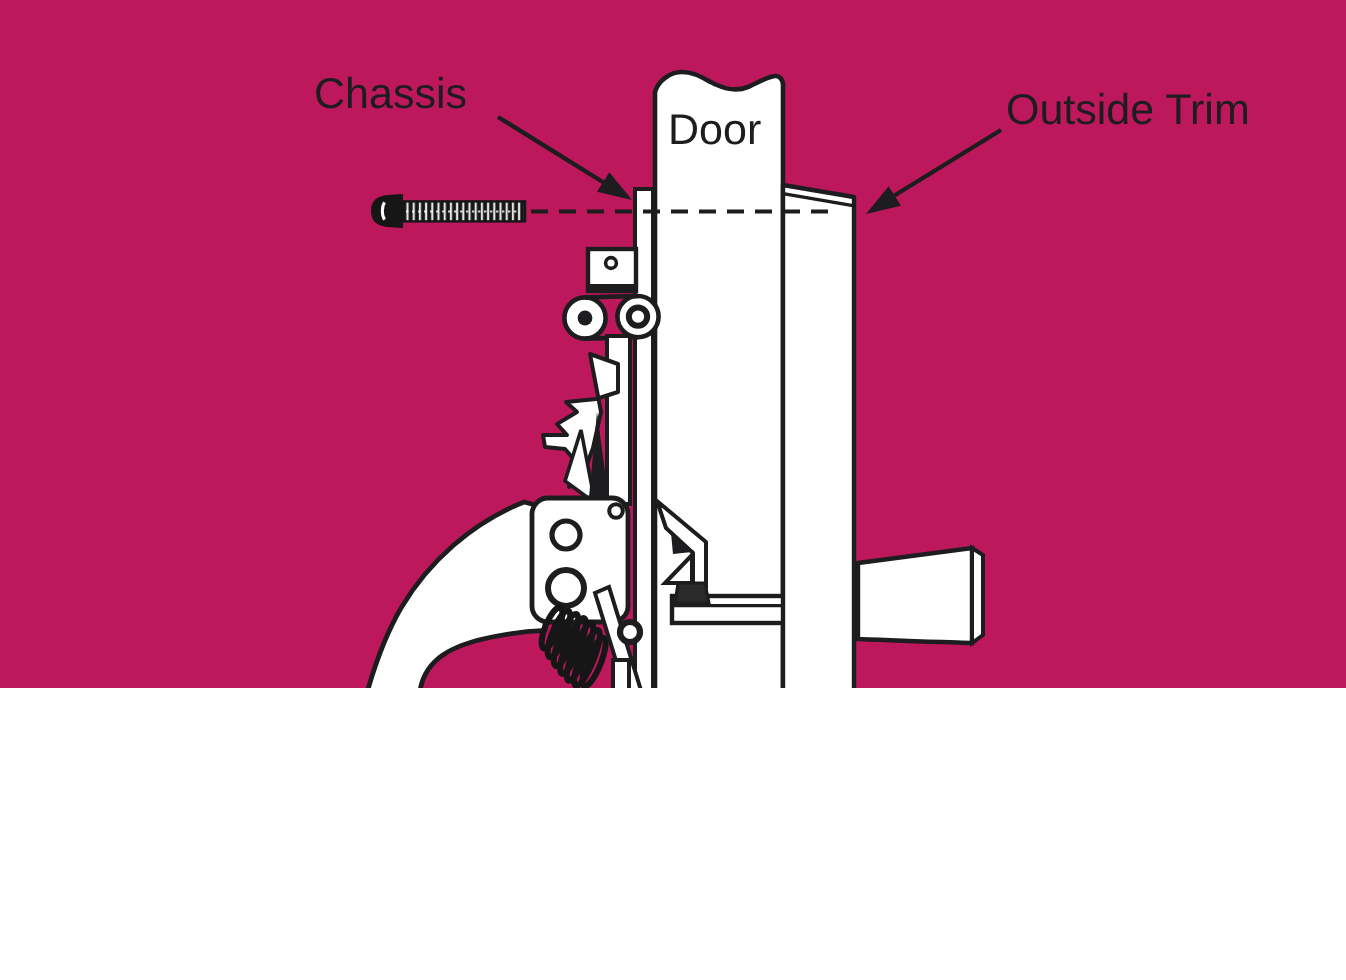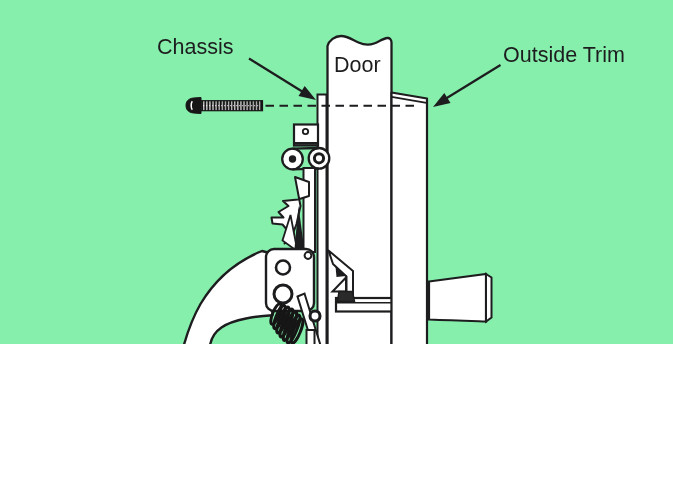--- a/index.html
+++ b/index.html
@@ -1,16 +1,16 @@
 <!DOCTYPE html>
 <html><head>
 <meta charset="utf-8">
 <style>
   html,body{margin:0;padding:0;background:#fff;}
-  .stage{position:relative;width:673px;height:344px;background:#86efac;overflow:hidden;
+  .stage{position:relative;width:673px;height:344px;background:#be185d;overflow:hidden;
          font-family:"Liberation Sans",sans-serif;}
   svg{display:block;}
   .ln{stroke:#1d1d1f;fill:none;}
   .wh{stroke:#1d1d1f;fill:#ffffff;}
   .dk{fill:#1d1d1f;stroke:none;}
   .lbl{font-family:"Liberation Sans",sans-serif;font-size:21.5px;fill:#1d1d1f;}
 </style>
 </head>
 <body>
 

